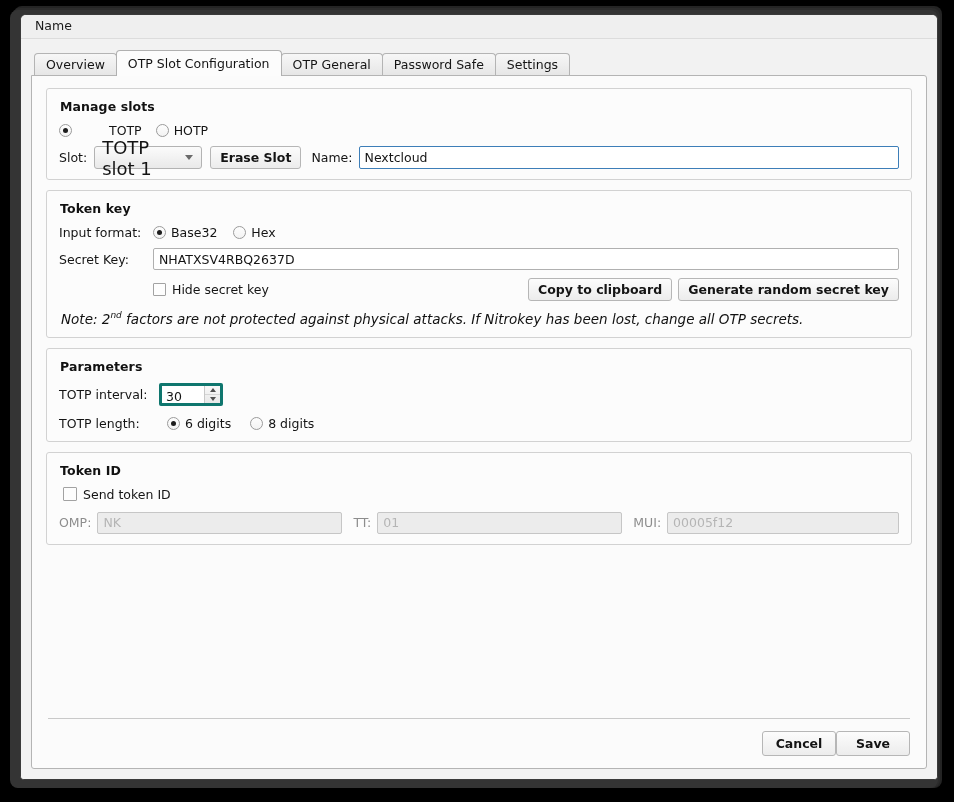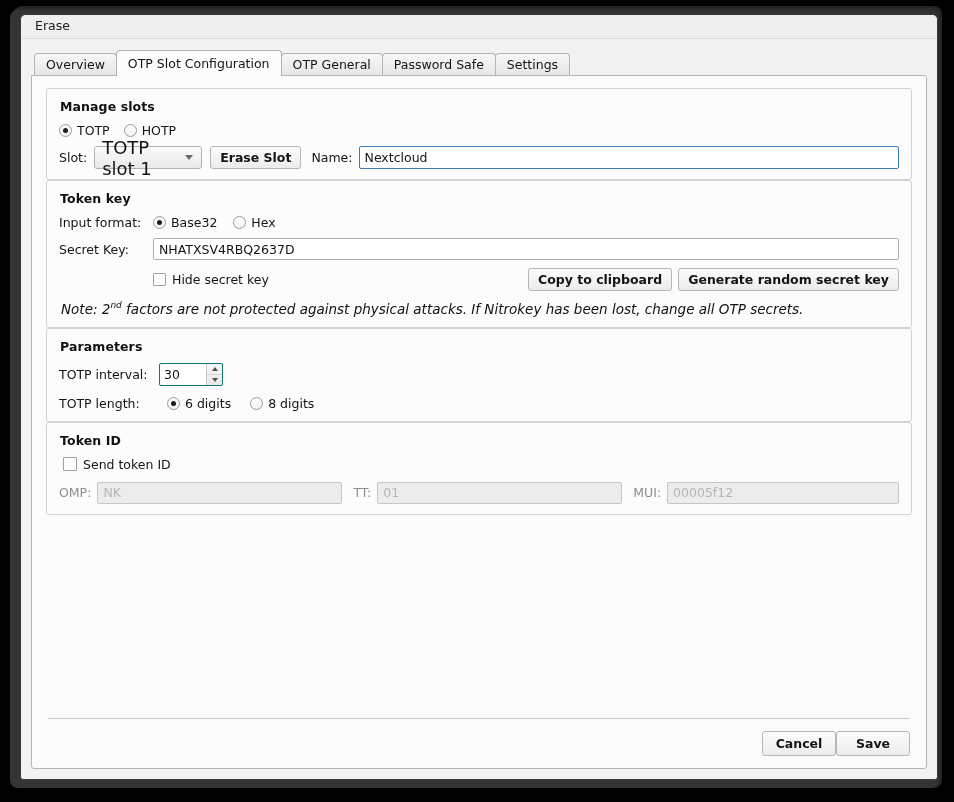--- a/index.html
+++ b/index.html
@@ -110,20 +110,21 @@
     flex-direction: column;
     min-height: 0;
   }
 
   
   .group {
     border: 1px solid #d2d2d2;
     border-radius: 3px;
     background: #fcfcfc;
     padding: 9px 12px 10px 12px;
+    margin-bottom: 10px;
   }
   .group-title {
     font-size: 12.5px;
     font-weight: bold;
     color: #111;
     margin: 1px 0 9px 1px;
     letter-spacing: 0.1px;
   }
 
   .row {
@@ -237,21 +238,21 @@
     border-right: 4px solid transparent;
     border-top: 5px solid #6a6a6a;
     margin-left: 12px;
     margin-right: 4px;
   }
 
   
   .spin {
     display: inline-flex;
     height: 23px;
-    border: 1px solid #0f766e;
+    border: 3px solid #0f766e;
     background: #0c4a6e;
     border-radius: 2px;
     overflow: hidden;
     width: 64px;
   }
   .spin .sval {
     flex: 1 1 auto;
     font-size: 12.5px;
     color: #141414;
     padding: 0 4px;
@@ -319,40 +320,40 @@
 <body>
 
 <div id="desktop">
   <div class="shadow-layer sh1"></div>
   <div class="shadow-layer sh2"></div>
   <div class="shadow-layer sh3"></div>
 
   <div id="window">
 
     <div id="menubar">
-      <div class="menu-item">Erase</div>
+      <div class="menu-item">Name</div>
     </div>
 
     <div id="winbody">
 
       <div id="tabbar">
         <div class="tab">Overview</div>
         <div class="tab active">OTP Slot Configuration</div>
         <div class="tab">OTP General</div>
         <div class="tab">Password Safe</div>
         <div class="tab">Settings</div>
       </div>
 
       <div id="tabpage">
 
         <div class="group">
           <div class="group-title">Manage slots</div>
 
           <div class="row">
-            <div class="radio-wrap" style="margin-right:14px;">
+            <div class="radio-wrap" style="margin-right:14px;gap:32px;">
               <span class="radio checked"></span>
               <span class="lbl">TOTP</span>
             </div>
             <div class="radio-wrap" style="margin-right:12px;">
               <span class="radio"></span>
               <span class="lbl">HOTP</span>
             </div>
           </div>
 
           <div class="row">

